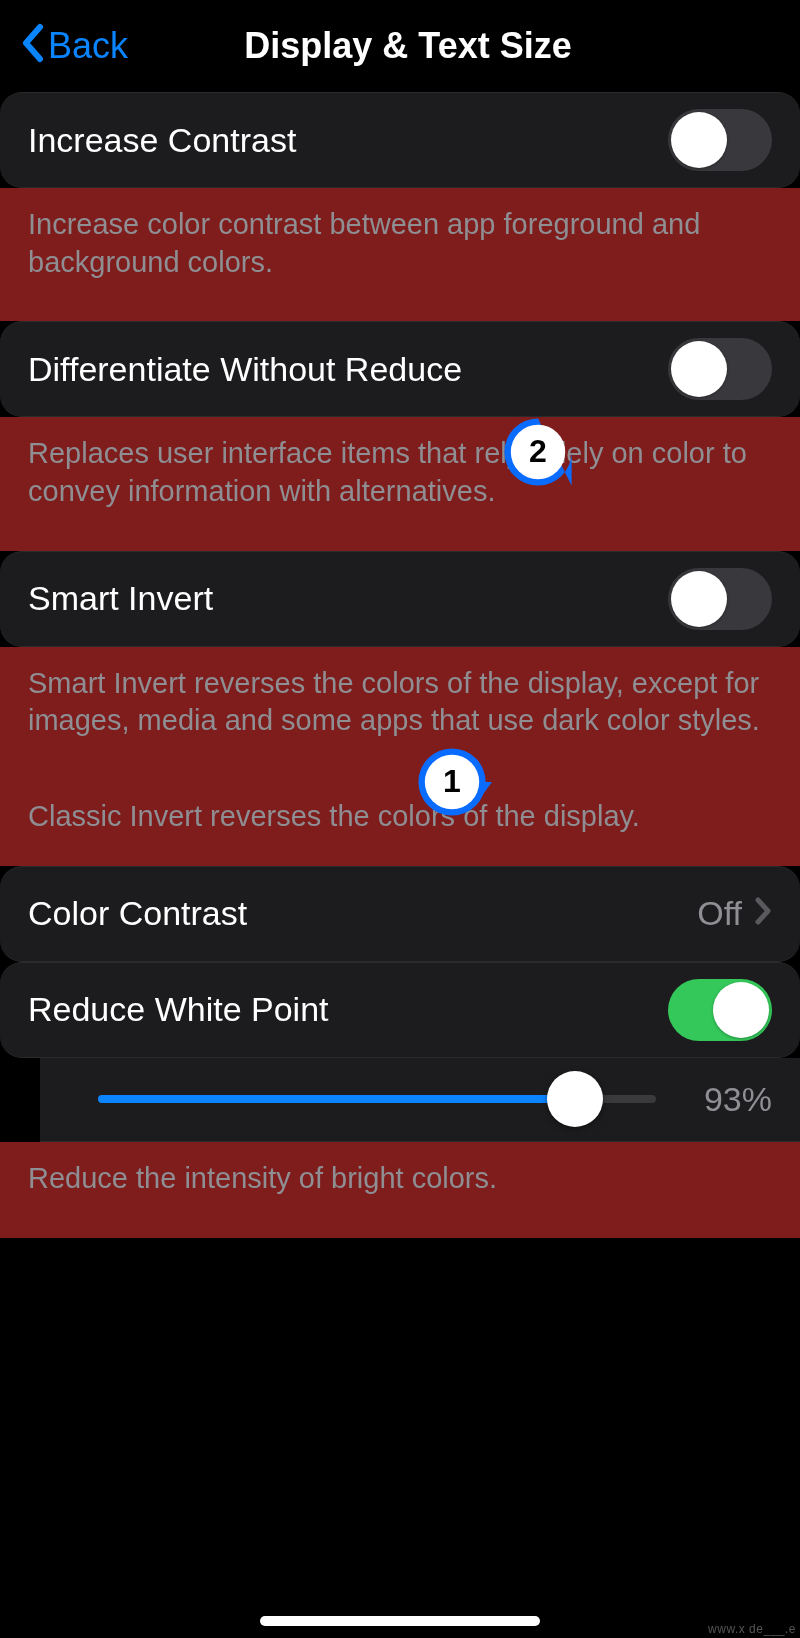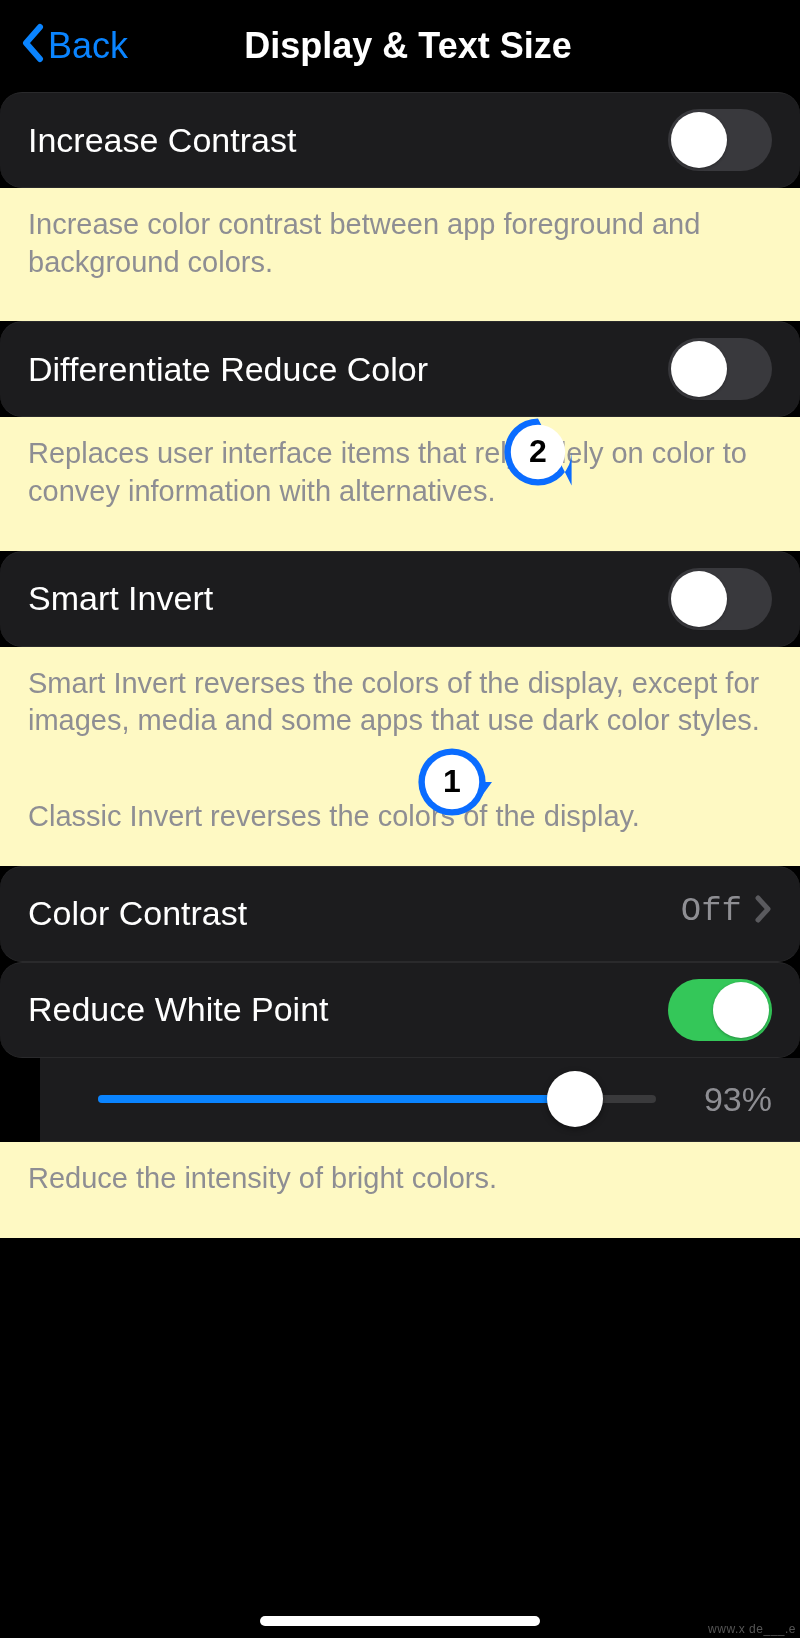--- a/index.html
+++ b/index.html
@@ -60,21 +60,21 @@
     border-bottom: 1px solid #2a2a2c;
     position: relative;
     border-radius: 22px;
   }
   .row-label {
     font-size: 34px;
     font-weight: 400;
     color: #fff;
   }
   .footer {
-    background: #fef9c3;
+    background: #7f1d1d;
     color: #8e8e93;
     font-size: 29px;
     line-height: 1.3;
     padding: 18px 28px 40px 28px;
   }
   .footer.tight { padding-bottom: 30px; }
   
   .toggle {
     width: 104px;
     height: 62px;
@@ -91,24 +91,24 @@
     top: 3px;
     box-shadow: 0 1px 3px rgba(0,0,0,0.3);
   }
   .toggle.off { background: #39393d; }
   .toggle.off .knob { left: 3px; }
   .toggle.on { background: #34c759; }
   .toggle.on .knob { right: 3px; }
   
   .row-value {
     display: flex;
+    align-items: center;
     gap: 12px;
     color: #8e8e93;
     font-size: 34px;
-    font-family: Liberation Mono, monospace;
   }
   .row-value .chev-right {
     color: #5a5a5e;
     font-size: 38px;
   }
   
   .slider-row {
     background: #1c1c1e;
     padding: 22px 28px 22px 58px;
     display: flex;
@@ -197,21 +197,21 @@
 
   <div class="row">
     <span class="row-label">Increase Contrast</span>
     <div class="toggle off">
         <div class="knob"></div>
       </div>
   </div>
   <div class="footer">Increase color contrast between app foreground and background colors.</div>
 
   <div class="row">
-    <span class="row-label">Differentiate Reduce Color</span>
+    <span class="row-label">Differentiate Without Reduce</span>
     <div class="toggle off">
         <div class="knob"></div>
       </div>
   </div>
   <div class="footer">Replaces user interface items that rely solely on color to convey information with alternatives.</div>
 
   <div class="row" style="position:relative;">
     <span class="row-label">Smart Invert</span>
     <div class="toggle off">
         <div class="knob"></div>

